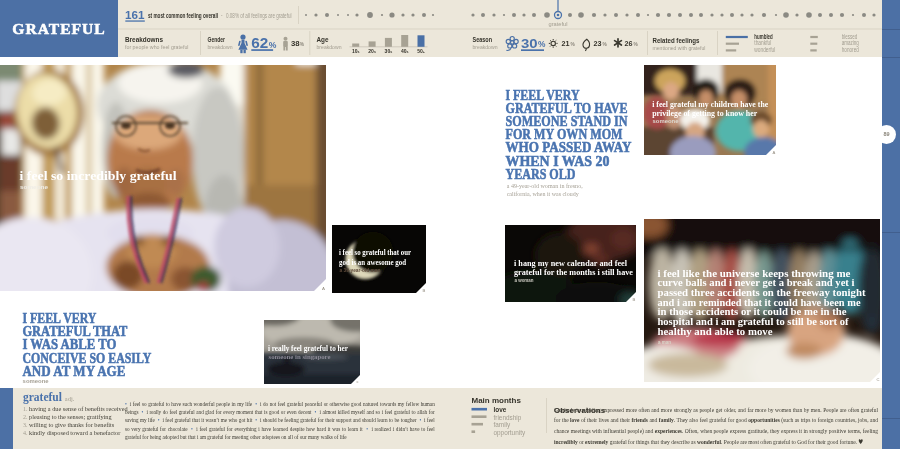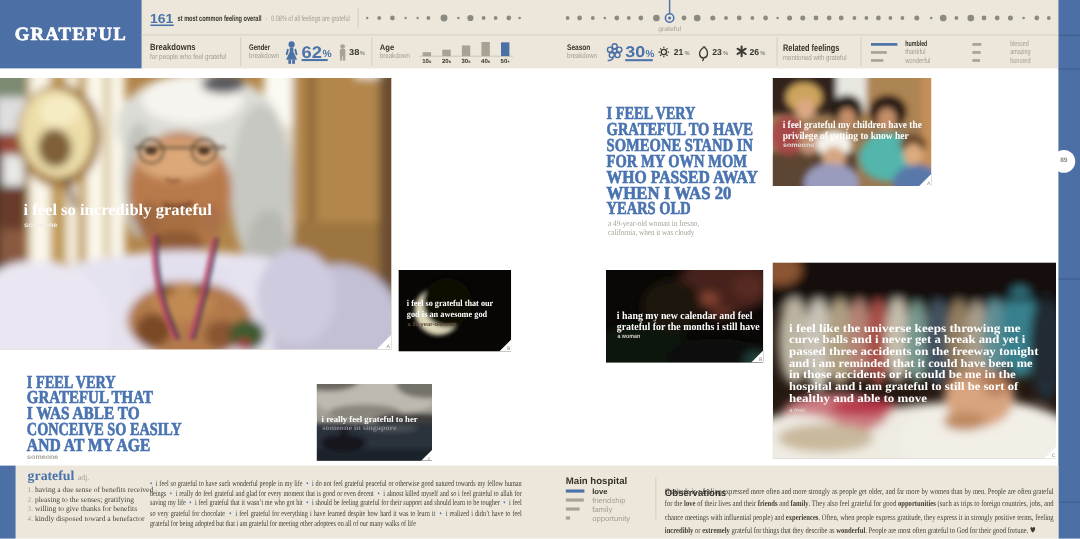--- a/index.html
+++ b/index.html
@@ -457,21 +457,21 @@
 <div class="a" style="left:23px;top:404.5px;width:160px;font:6.3px 'Liberation Serif',serif;line-height:8.3px;color:#45433a">
 <span style="color:#a29d90;font-size:6px">1.</span> having a due sense of benefits received<br>
 <span style="color:#a29d90;font-size:6px">2.</span> pleasing to the senses; gratifying<br>
 <span style="color:#a29d90;font-size:6px">3.</span> willing to give thanks for benefits<br>
 <span style="color:#a29d90;font-size:6px">4.</span> kindly disposed toward a benefactor
 </div>
 <div class="a" style="left:125px;top:399.5px;width:413px;font:6.9px 'Liberation Serif',serif;line-height:8.35px;color:#3c3a32;text-align:justify;transform:scaleX(0.75);transform-origin:left top">
 <span style="color:#4a72ab">•</span>&nbsp; i feel so grateful to have such wonderful people in my life &nbsp;<span style="color:#4a72ab">•</span>&nbsp; i do not feel grateful peaceful or otherwise good natured towards my fellow human beings &nbsp;<span style="color:#4a72ab">•</span>&nbsp; i really do feel grateful and glad for every moment that is good or even decent &nbsp;<span style="color:#4a72ab">•</span>&nbsp; i almost killed myself and so i feel grateful to allah for saving my life &nbsp;<span style="color:#4a72ab">•</span>&nbsp; i feel grateful that it wasn’t me who got hit &nbsp;<span style="color:#4a72ab">•</span>&nbsp; i should be feeling grateful for their support and should learn to be tougher &nbsp;<span style="color:#4a72ab">•</span>&nbsp; i feel so very grateful for chocolate &nbsp;<span style="color:#4a72ab">•</span>&nbsp; i feel grateful for everything i have learned despite how hard it was to learn it &nbsp;<span style="color:#4a72ab">•</span>&nbsp; i realized i didn’t have to feel grateful for being adopted but that i am grateful for meeting other adoptees on all of our many walks of life
 </div>
 <div class="a" style="left:545.5px;top:397.5px;width:1px;height:35px;background:#d9d3c4"></div>
-<div class="a" style="left:471.5px;top:395.5px;font:bold 8px 'Liberation Sans',sans-serif;color:#35332b">Main hospital</div>
+<div class="a" style="left:471.5px;top:395.5px;font:bold 8px 'Liberation Sans',sans-serif;color:#35332b">Main months</div>
 <svg class="a" style="left:471px;top:405px" width="70" height="32">
   <rect x="0.5" y="2.9" width="15.5" height="2.6" fill="#4a72ab"></rect>
   <rect x="0.5" y="10.4" width="15" height="2.6" fill="#a7a294"></rect>
   <rect x="0.5" y="17.9" width="11.5" height="2.6" fill="#a7a294"></rect>
   <rect x="0.5" y="25.4" width="3.6" height="2.6" fill="#a7a294"></rect>
   <text x="22.5" y="7" font-size="6.4" font-weight="bold" fill="#35332b">love</text>
   <text x="22.5" y="14.5" font-size="6.4" fill="#a29d90">friendship</text>
   <text x="22.5" y="22" font-size="6.4" fill="#a29d90">family</text>
   <text x="22.5" y="29.5" font-size="6.4" fill="#a29d90">opportunity</text>
 </svg>

